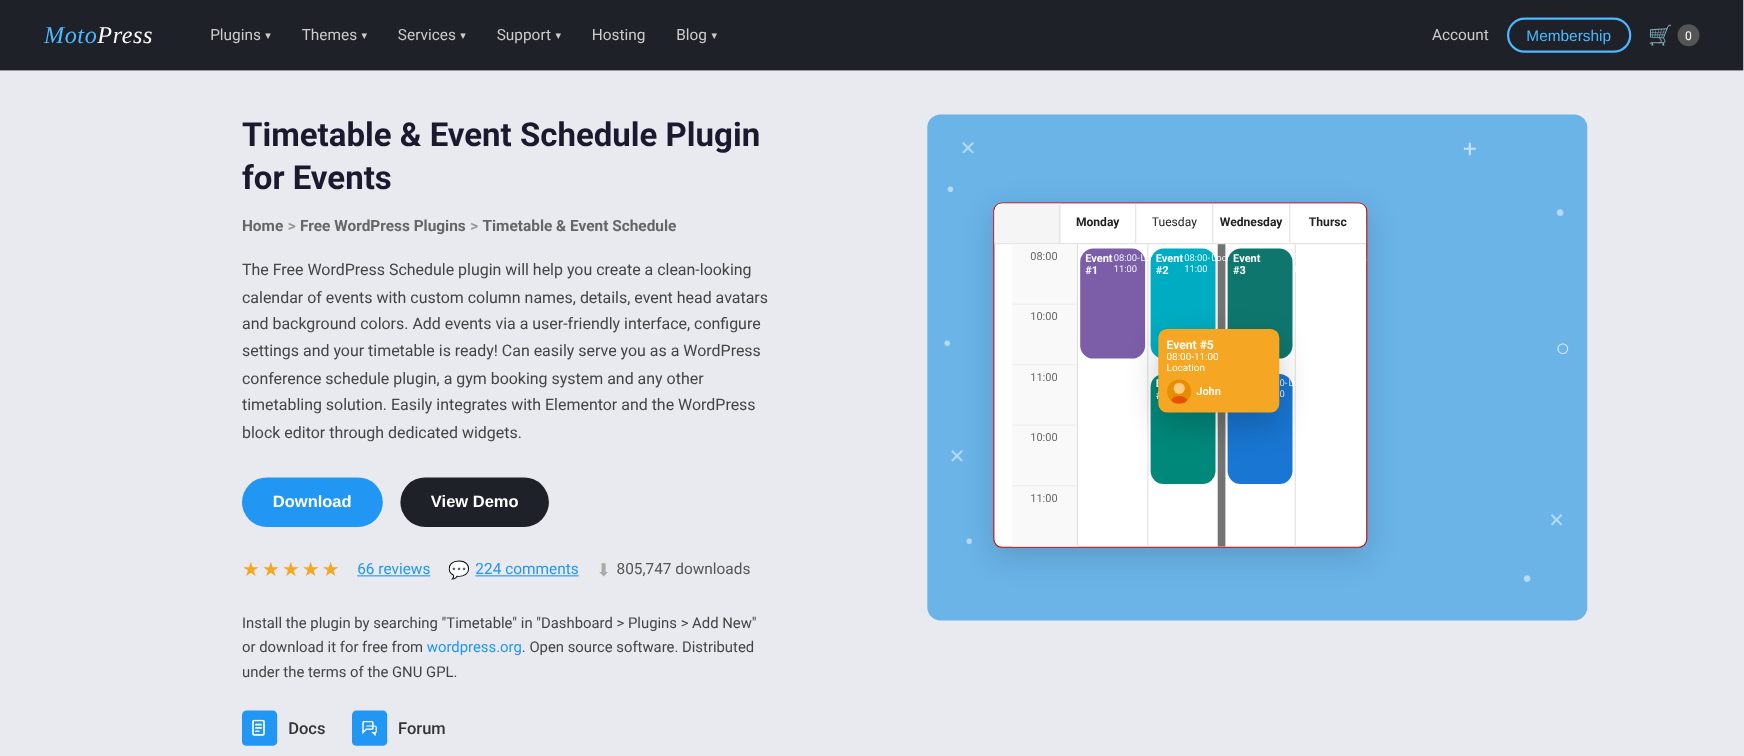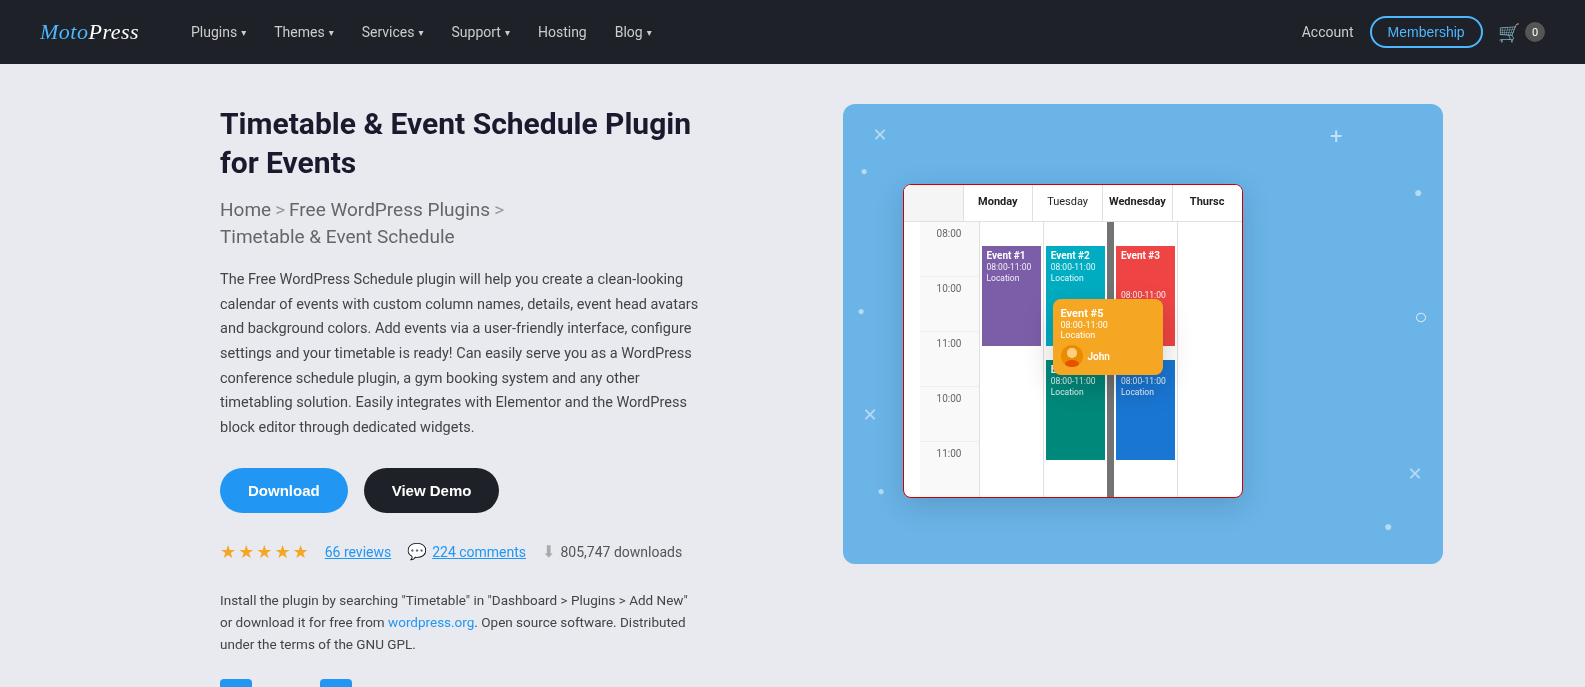--- a/index.html
+++ b/index.html
@@ -99,27 +99,28 @@
 
     .page-title {
       font-size: 30px;
       font-weight: 700;
       color: #1a1a2e;
       line-height: 1.3;
       margin-bottom: 16px;
     }
 
     .breadcrumb {
-      font-size: 19px;
+      font-size: 14px;
       color: #666;
       margin-bottom: 20px;
       display: flex;
       align-items: flex-end;
       gap: 4px;
       flex-wrap: wrap;
+      font-weight: bold;
     }
     .breadcrumb a { color: #666; text-decoration: none; }
     .breadcrumb .sep { color: #999; }
 
     .description {
       font-size: 14.5px;
       color: #444;
       line-height: 1.7;
       margin-bottom: 28px;
     }
@@ -239,30 +240,29 @@
       box-shadow: 0 8px 30px rgba(0,0,0,0.15);
       overflow: hidden;
       position: absolute;
       top: 80px;
       left: 60px;
       width: 340px;
       border: 1.5px solid #c00;
     }
 
     .ev {
-      border-radius: 0;
+      border-radius: 12px;
       padding: 4px 5px;
       font-size: 9px;
       color: #fff;
       position: absolute;
       inset: 2px;
       display: flex;
-      flex-direction: column;
+      flex-direction: row;
       gap: 1px;
-      margin-top: 20px;
     }
     .ev-title { font-weight: 700; font-size: 10px; }
     .ev-sub { font-size: 8.5px; opacity: 0.9; }
 
     
     .event5-card {
       background: #f5a623;
       border-radius: 8px;
       box-shadow: 0 12px 30px rgba(0,0,0,0.2);
       position: absolute;
@@ -458,21 +458,21 @@
                 <div class="ev-sub">Location</div>
               </div>
               <div class="ev" style="background:#00897b; top:118px; left:2px; right:2px; height:100px;">
                 <div class="ev-title">Event #4</div>
                 <div class="ev-sub">08:00-11:00</div>
                 <div class="ev-sub">Location</div>
               </div>
             </div>
 
             <div style="flex:1; border-right:1px solid #e0e0e0; position:relative; height:275px;">
-              <div class="ev" style="background:#ef4444; top:4px; left:2px; right:2px; height:100px;gap:29px;">
+              <div class="ev" style="background:#0f766e; top:4px; left:2px; right:2px; height:100px;gap:29px;">
                 <div class="ev-title">Event #3</div>
                 <div class="ev-sub">08:00-11:00</div>
                 <div class="ev-sub">Location</div>
               </div>
               <div class="ev" style="background:#1976d2; top:118px; left:2px; right:2px; height:100px;">
                 <div class="ev-title">Event #4</div>
                 <div class="ev-sub">08:00-11:00</div>
                 <div class="ev-sub">Location</div>
               </div>
             </div>

